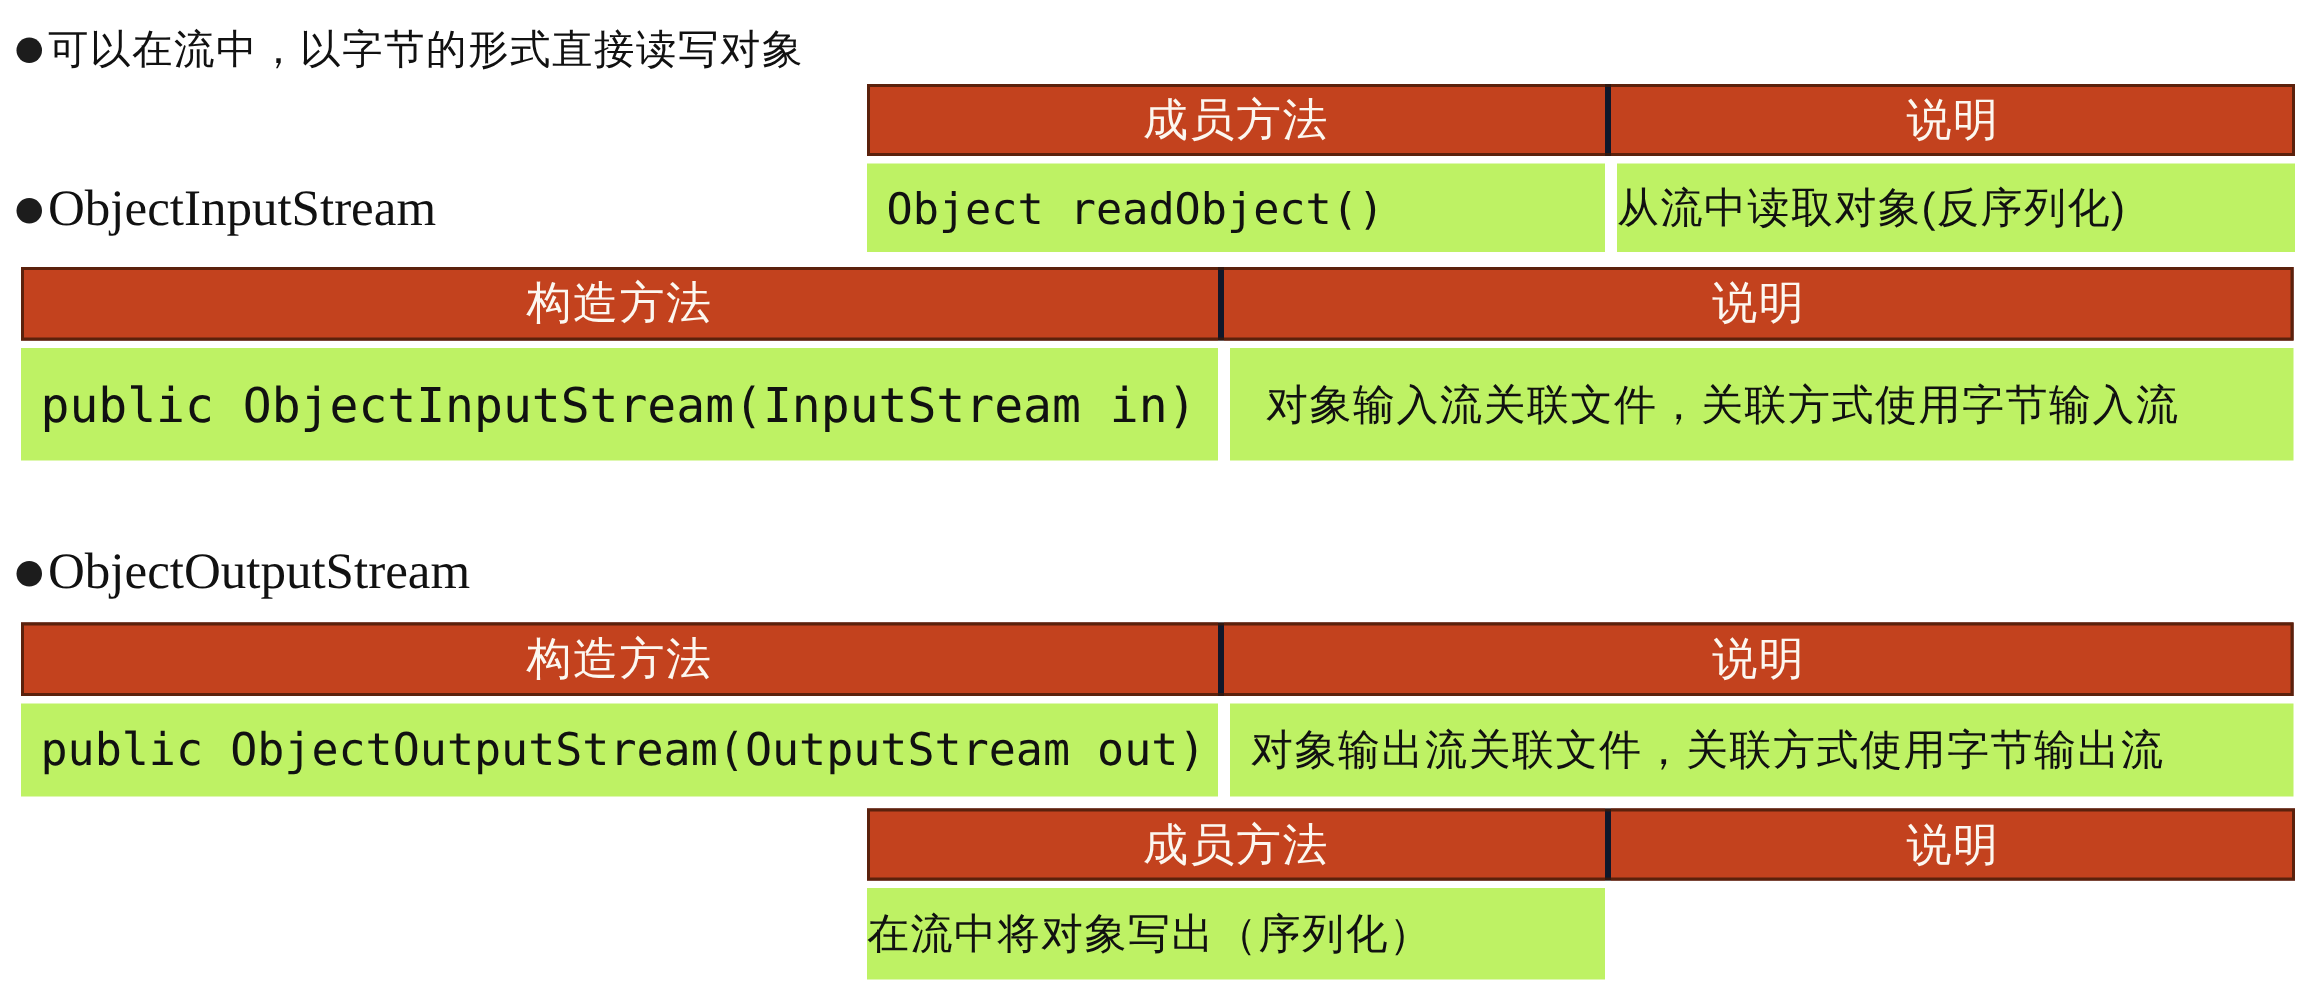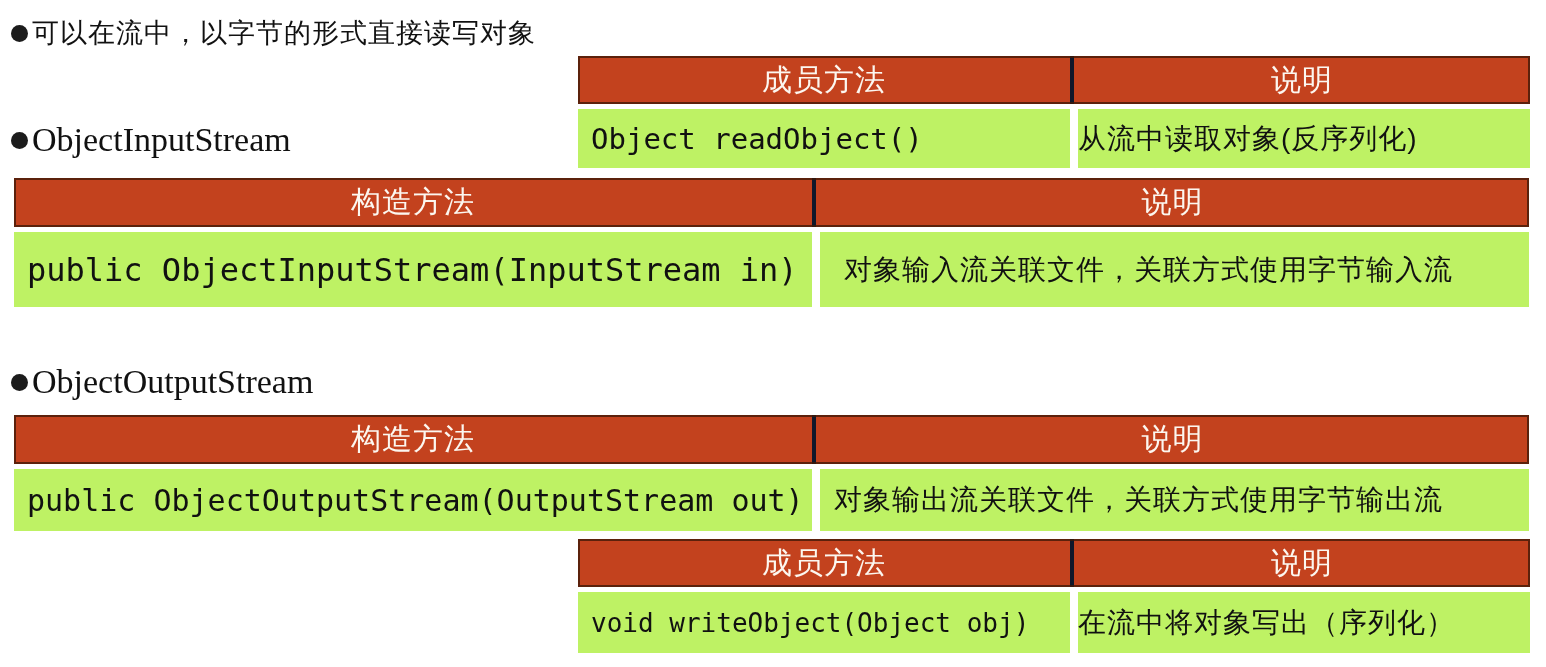--- a/index.html
+++ b/index.html
@@ -158,16 +158,15 @@
     <div class="bdy-cell cell-cjk">对象输出流关联文件，关联方式使用字节输出流</div>
   </div>
 </div>
 
 <div class="tbl" id="table-4">
   <div class="hdr-row cols-narrow">
     <div class="hdr-cell">成员方法</div>
     <div class="hdr-cell">说明</div>
   </div>
   <div class="bdy-row cols-narrow">
-    <div class="bdy-cell cell-code">void writeObject(Object obj)</div>
     <div class="bdy-cell cell-cjk">在流中将对象写出（序列化）</div>
   </div>
 </div>
 
 </body></html>

